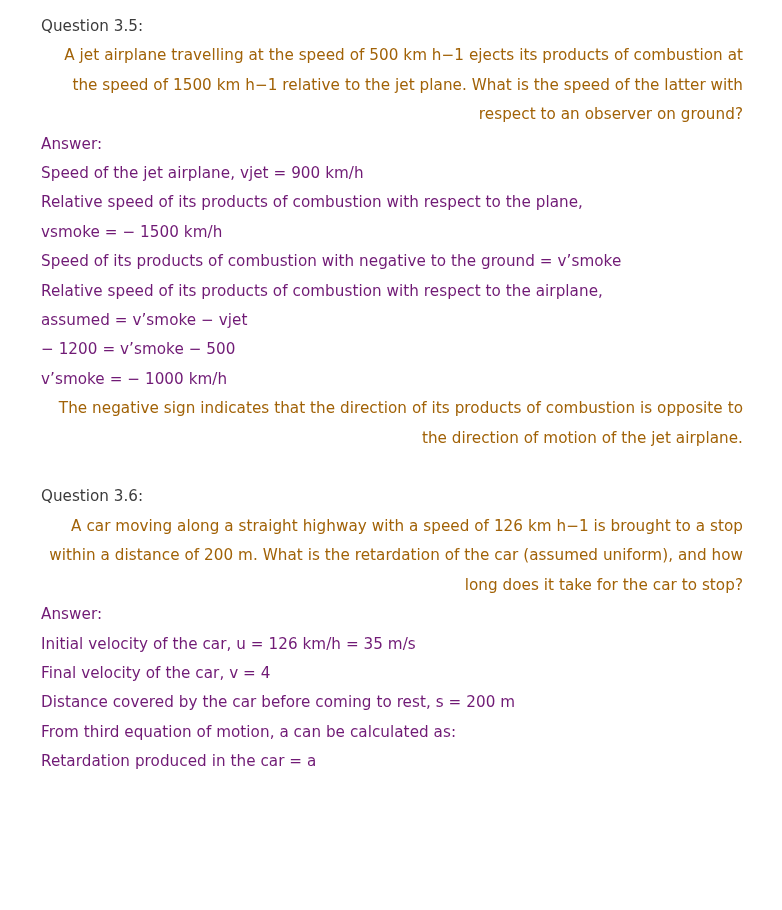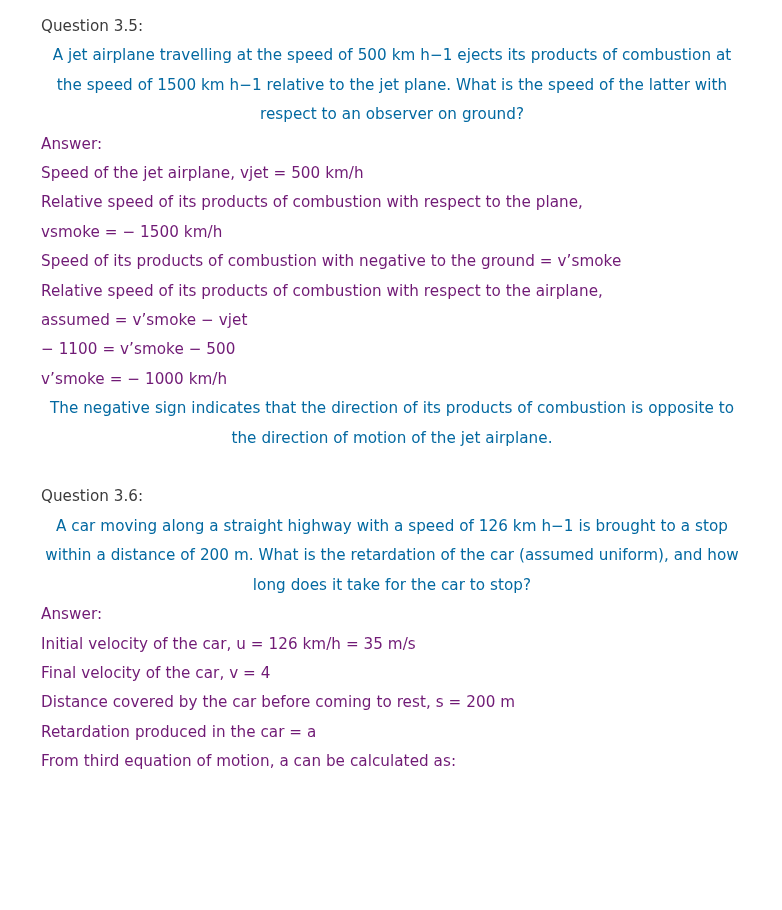--- a/index.html
+++ b/index.html
@@ -29,22 +29,22 @@
   .line {
     font-size: 15.2px;
     line-height: 29.4px;
     color: #701a75;
     white-space: pre-wrap;
     letter-spacing: 0.05px;
   }
   .para {
     font-size: 15.2px;
     line-height: 29.4px;
-    color: #0369a1;
-    text-align: center;
+    color: #a16207;
+    text-align: right;
     letter-spacing: 0.05px;
   }
   .block {
     margin: 0;
     padding: 0;
   }
   .spacer-line {
     height: 29.4px;
   }
   .q-heading {
@@ -59,33 +59,33 @@
 <div class="page">
   <div class="doc-body">
 
     <div class="block">
       <div class="q-heading">Question 3.5:</div>
 
       <div class="para">A jet airplane travelling at the speed of 500 km h−1 ejects its products of combustion at the speed of 1500 km h−1 relative to the jet plane. What is the speed of the latter with respect to an observer on ground?</div>
 
       <div class="line">Answer:</div>
 
-      <div class="line">Speed of the jet airplane, vjet = 500 km/h</div>
+      <div class="line">Speed of the jet airplane, vjet = 900 km/h</div>
 
       <div class="line">Relative speed of its products of combustion with respect to the plane,</div>
 
       <div class="line">vsmoke = − 1500 km/h</div>
 
       <div class="line">Speed of its products of combustion with negative to the ground = v’smoke</div>
 
       <div class="line">Relative speed of its products of combustion with respect to the airplane,</div>
 
       <div class="line">assumed = v’smoke − vjet</div>
 
-      <div class="line">− 1100 = v’smoke − 500</div>
+      <div class="line">− 1200 = v’smoke − 500</div>
 
       <div class="line">v’smoke = − 1000 km/h</div>
 
       <div class="para">The negative sign indicates that the direction of its products of combustion is opposite to the direction of motion of the jet airplane.</div>
     </div>
 
     <div class="spacer-line"></div>
 
     <div class="block">
       <div class="q-heading">Question 3.6:</div>
@@ -93,19 +93,19 @@
       <div class="para">A car moving along a straight highway with a speed of 126 km h−1 is brought to a stop within a distance of 200 m. What is the retardation of the car (assumed uniform), and how long does it take for the car to stop?</div>
 
       <div class="line">Answer:</div>
 
       <div class="line">Initial velocity of the car, u = 126 km/h = 35 m/s</div>
 
       <div class="line">Final velocity of the car, v = 4</div>
 
       <div class="line">Distance covered by the car before coming to rest, s = 200 m</div>
 
+      <div class="line">From third equation of motion, a can be calculated as:</div>
+
       <div class="line">Retardation produced in the car = a</div>
-
-      <div class="line">From third equation of motion, a can be calculated as:</div>
     </div>
 
   </div>
 </div>
 
 </body></html>

